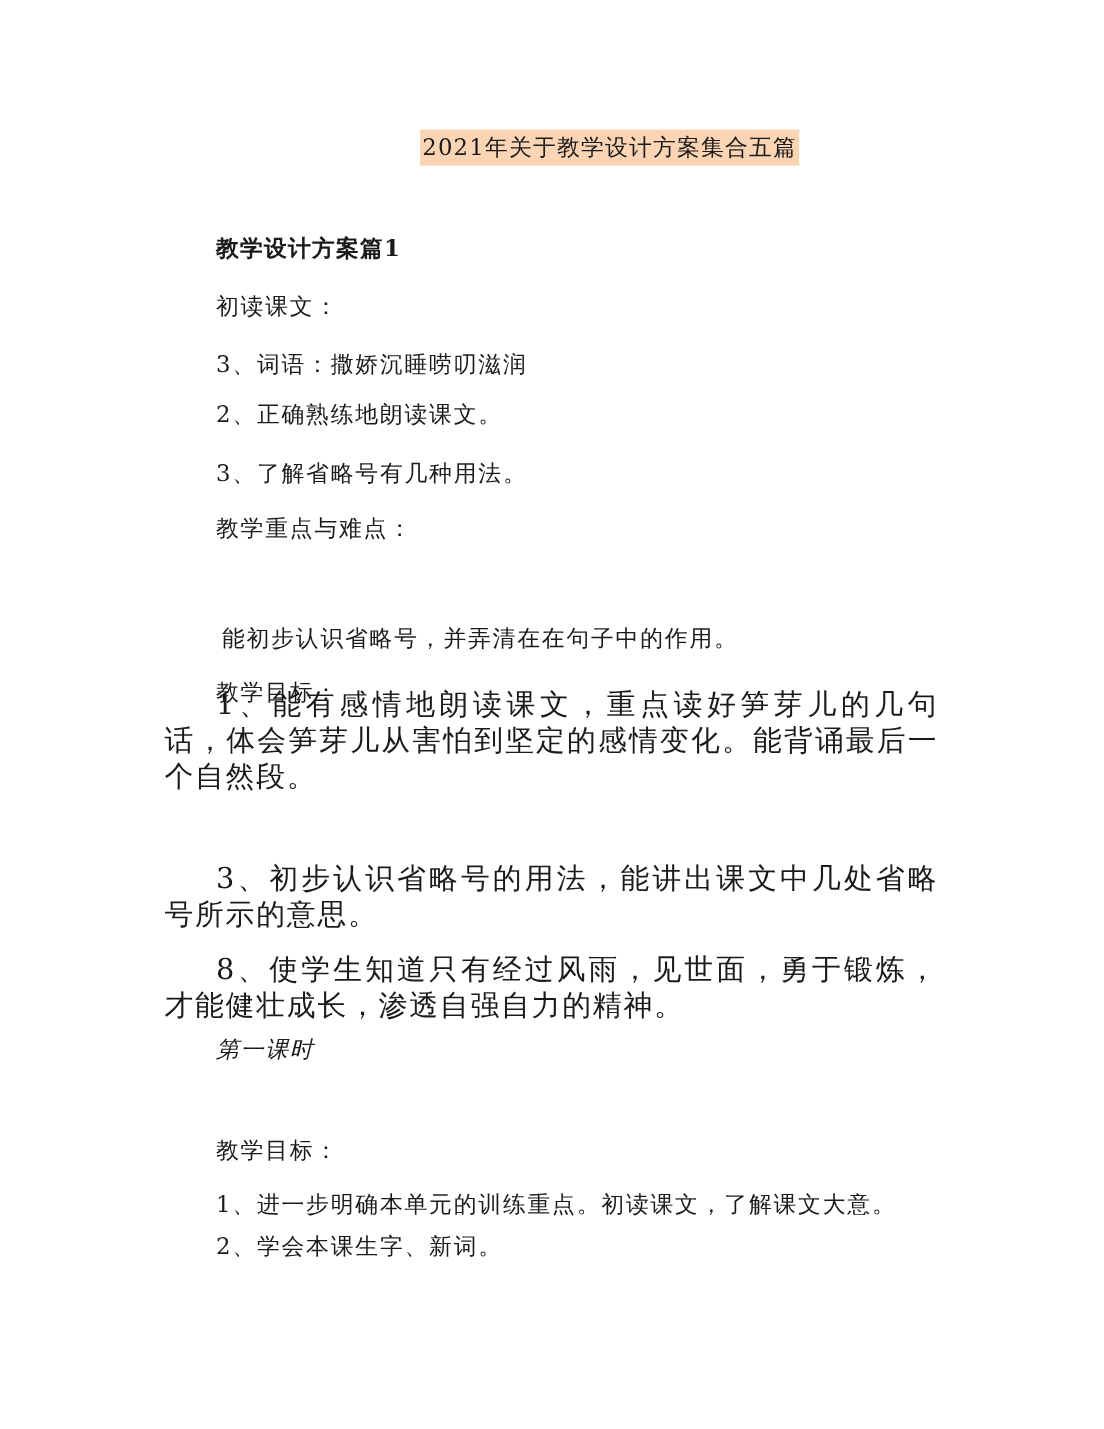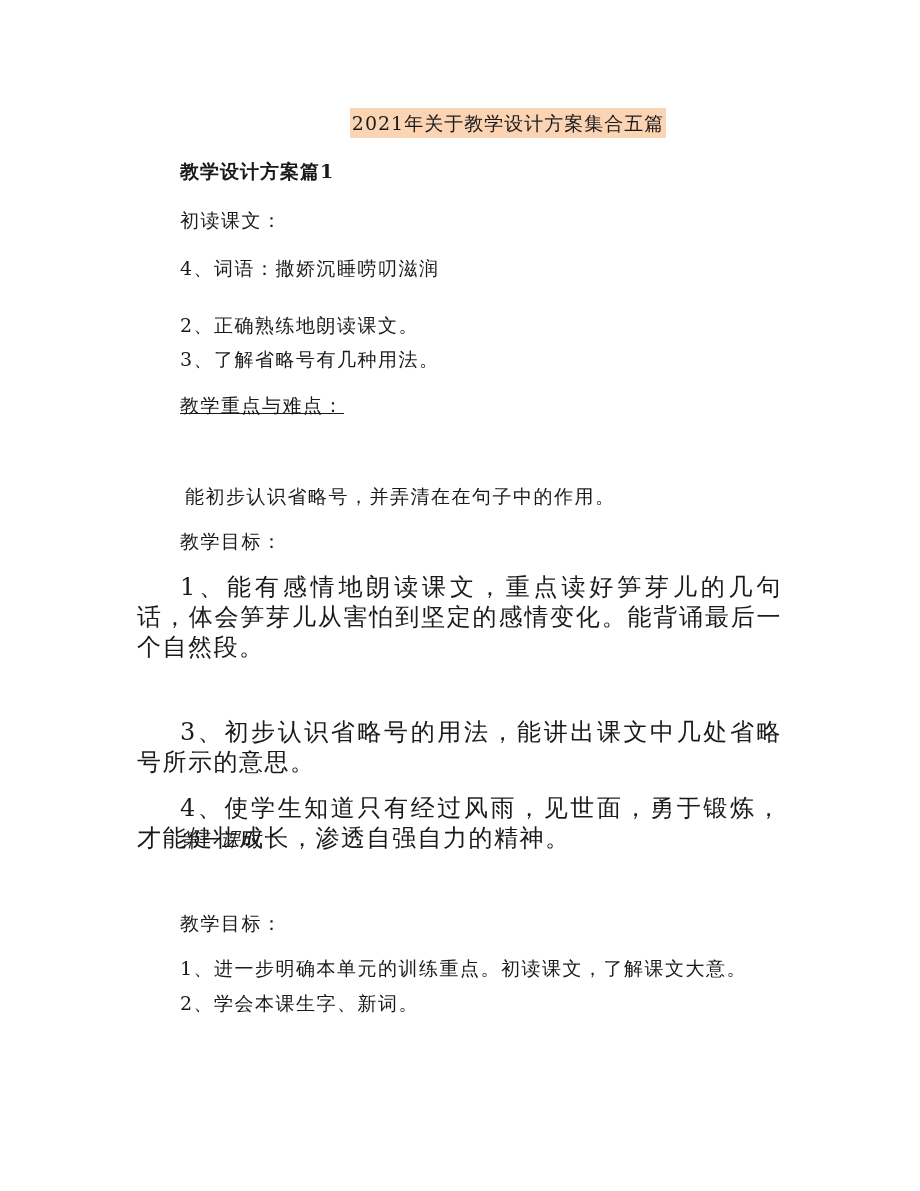--- a/index.html
+++ b/index.html
@@ -35,20 +35,21 @@
       line-height: 30px;
       padding: 0 2px;
       letter-spacing: 1px;
     }
     .line {
       position: absolute;
       font-size: 19px;
       line-height: 30px;
       white-space: nowrap;
       letter-spacing: 1.5px;
+      margin-top: 36px;
     }
     .heading {
       font-weight: bold;
       letter-spacing: 1px;
     }
     .para {
       position: absolute;
       left: 137px;
       width: 645px;
       font-size: 24px;
@@ -63,31 +64,31 @@
 
 <div class="page">
 
   <div class="title-wrap">
     <span class="title">2021年关于教学设计方案集合五篇</span>
   </div>
 
   <div class="line heading" style="left:180px; top:156px;">教学设计方案篇1</div>
 
   <div class="line" style="left:180px; top:205px;">初读课文：</div>
-  <div class="line" style="left:180px; top:253px;">4、词语：撒娇沉睡唠叨滋润</div>
-  <div class="line" style="left:180px; top:310px;">2、正确熟练地朗读课文。</div>
+  <div class="line" style="left:180px; top:253px;">3、词语：撒娇沉睡唠叨滋润</div>
+  <div class="line" style="left:180px; top:295px;">2、正确熟练地朗读课文。</div>
   <div class="line" style="left:180px; top:344px;">3、了解省略号有几种用法。</div>
 
-  <div class="line" style="left:180px; top:390px;text-decoration:underline;">教学重点与难点：</div>
+  <div class="line" style="left:180px; top:390px;">教学重点与难点：</div>
   <div class="line" style="left:185px; top:481px;">能初步认识省略号，并弄清在在句子中的作用。</div>
 
   <div class="line" style="left:180px; top:526px;">教学目标：</div>
 
   <div class="para" style="top:572px;">1、能有感情地朗读课文，重点读好笋芽儿的几句话，体会笋芽儿从害怕到坚定的感情变化。能背诵最后一个自然段。</div>
   <div class="para" style="top:717px;">3、初步认识省略号的用法，能讲出课文中几处省略号所示的意思。</div>
-  <div class="para" style="top:793px;">4、使学生知道只有经过风雨，见世面，勇于锻炼，才能健壮成长，渗透自强自力的精神。</div>
+  <div class="para" style="top:793px;">8、使学生知道只有经过风雨，见世面，勇于锻炼，才能健壮成长，渗透自强自力的精神。</div>
 
   <div class="line" style="left:180px; top:824px;font-style:italic;">第一课时</div>
   <div class="line" style="left:180px; top:908px;">教学目标：</div>
   <div class="line" style="left:180px; top:953px;">1、进一步明确本单元的训练重点。初读课文，了解课文大意。</div>
   <div class="line" style="left:180px; top:988px;">2、学会本课生字、新词。</div>
 
 </div>
 
 </body></html>

